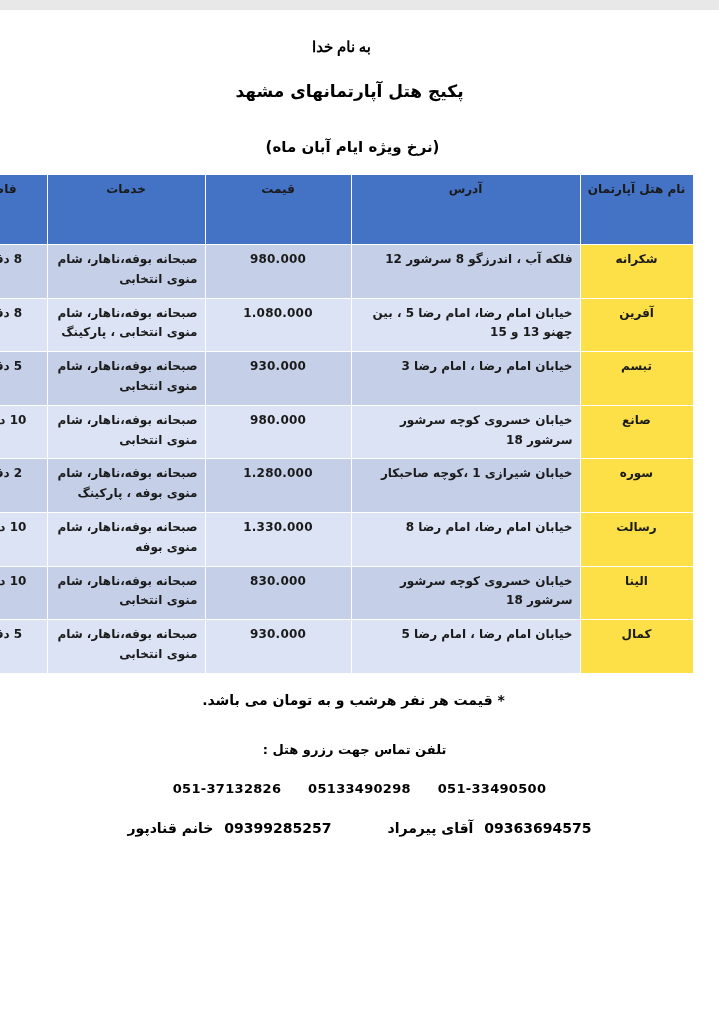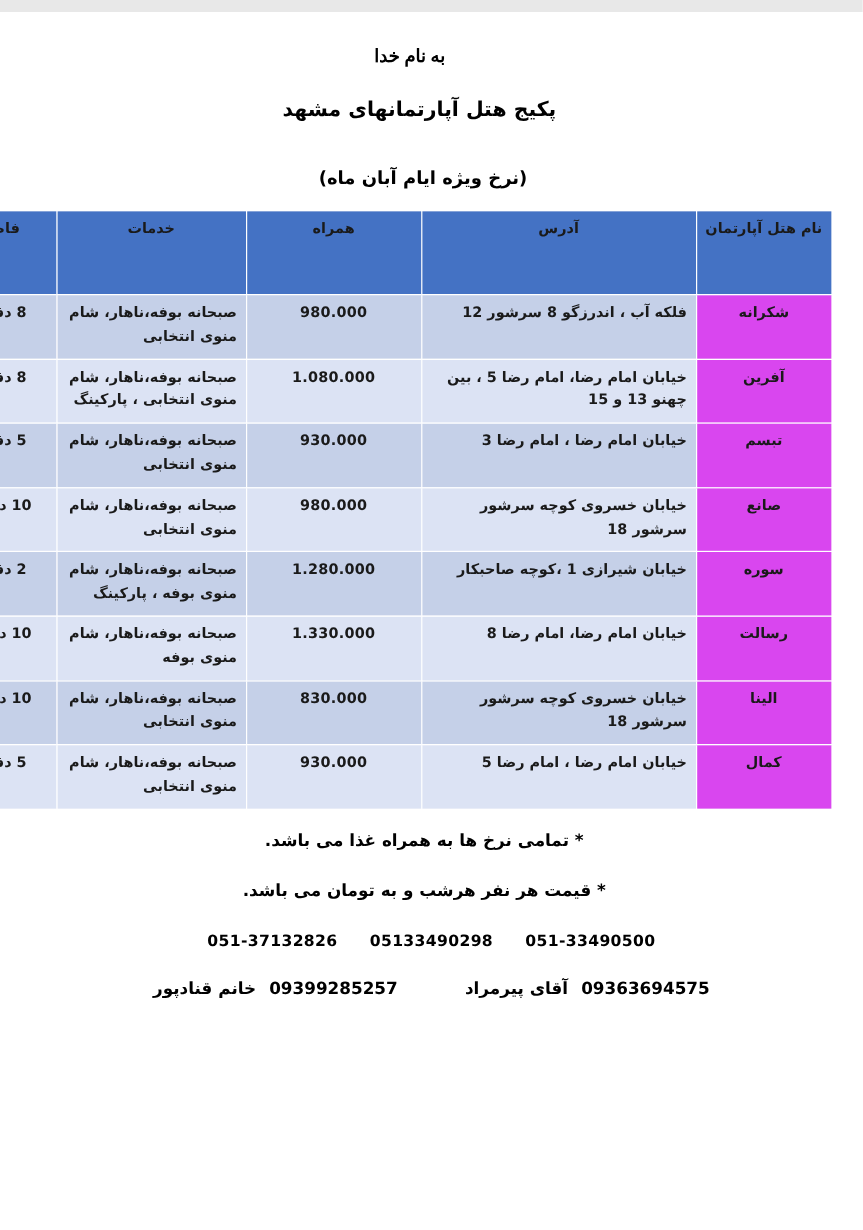--- a/index.html
+++ b/index.html
@@ -87,21 +87,21 @@
     vertical-align: top;
     padding-top: 8px;
   }
   th.col-name   { width: 98px;  }
   th.col-addr   { width: 214px; text-align: center; }
   th.col-price  { width: 131px; text-align: center; }
   th.col-serv   { width: 143px; text-align: center; }
   th.col-dist   { width: 82px;  text-align: center; }
 
   td.c-name {
-    background: #d946ef;
+    background: #fde047;
     color: #ffffff;
     font-size: 14px;
     text-align: center;
     vertical-align: top;
     padding-top: 7px;
   }
   td.c-addr  { text-align: right; margin-top: 29px; }
   td.c-price { text-align: center; padding-left: 12px; font-size: 13px; letter-spacing: .2px; }
   td.c-serv  { text-align: right; }
   td.c-dist  { text-align: center; }
@@ -172,21 +172,21 @@
     <div class="h-line h-title">پکیج هتل آپارتمانهای مشهد</div>
     <div class="h-line h-sub">(نرخ ویژه  ایام آبان ماه)</div>
   </div>
 
   <div class="table-wrap">
     <table class="rate-table">
       <thead>
         <tr>
           <th class="col-name">نام  هتل آپارتمان</th>
           <th class="col-addr">آدرس</th>
-          <th class="col-price">همراه</th>
+          <th class="col-price">قیمت</th>
           <th class="col-serv">خدمات</th>
           <th class="col-dist">فاصله</th>
         </tr>
       </thead>
       <tbody>
         <tr class="band-a">
           <td class="c-name">شکرانه</td>
           <td class="c-addr">فلکه آب ، اندرزگو 8 سرشور 12</td>
           <td class="c-price">980.000</td>
           <td class="c-serv">صبحانه بوفه،ناهار، شام منوی انتخابی</td>
@@ -239,23 +239,23 @@
           <td class="c-addr">خیابان امام رضا ، امام رضا 5</td>
           <td class="c-price">930.000</td>
           <td class="c-serv">صبحانه بوفه،ناهار، شام منوی انتخابی</td>
           <td class="c-dist">5 دقیقه</td>
         </tr>
       </tbody>
     </table>
   </div>
 
   <div class="notes">
-    <div class="note-line">* تمامی نرخ ها به همراه غذا می باشد.</div>
     <div class="note-line">* قیمت هر نفر هرشب و به تومان می باشد.</div>
 
+    <div class="contact-head">تلفن تماس جهت رزرو هتل :</div>
 
     <div class="phone-row">
       <span class="ph">051-37132826</span>
       <span class="ph">05133490298</span>
       <span class="ph">051-33490500</span>
     </div>
 
     <div class="people-row">
       <span class="person">
         <span class="pnum">09363694575</span>

